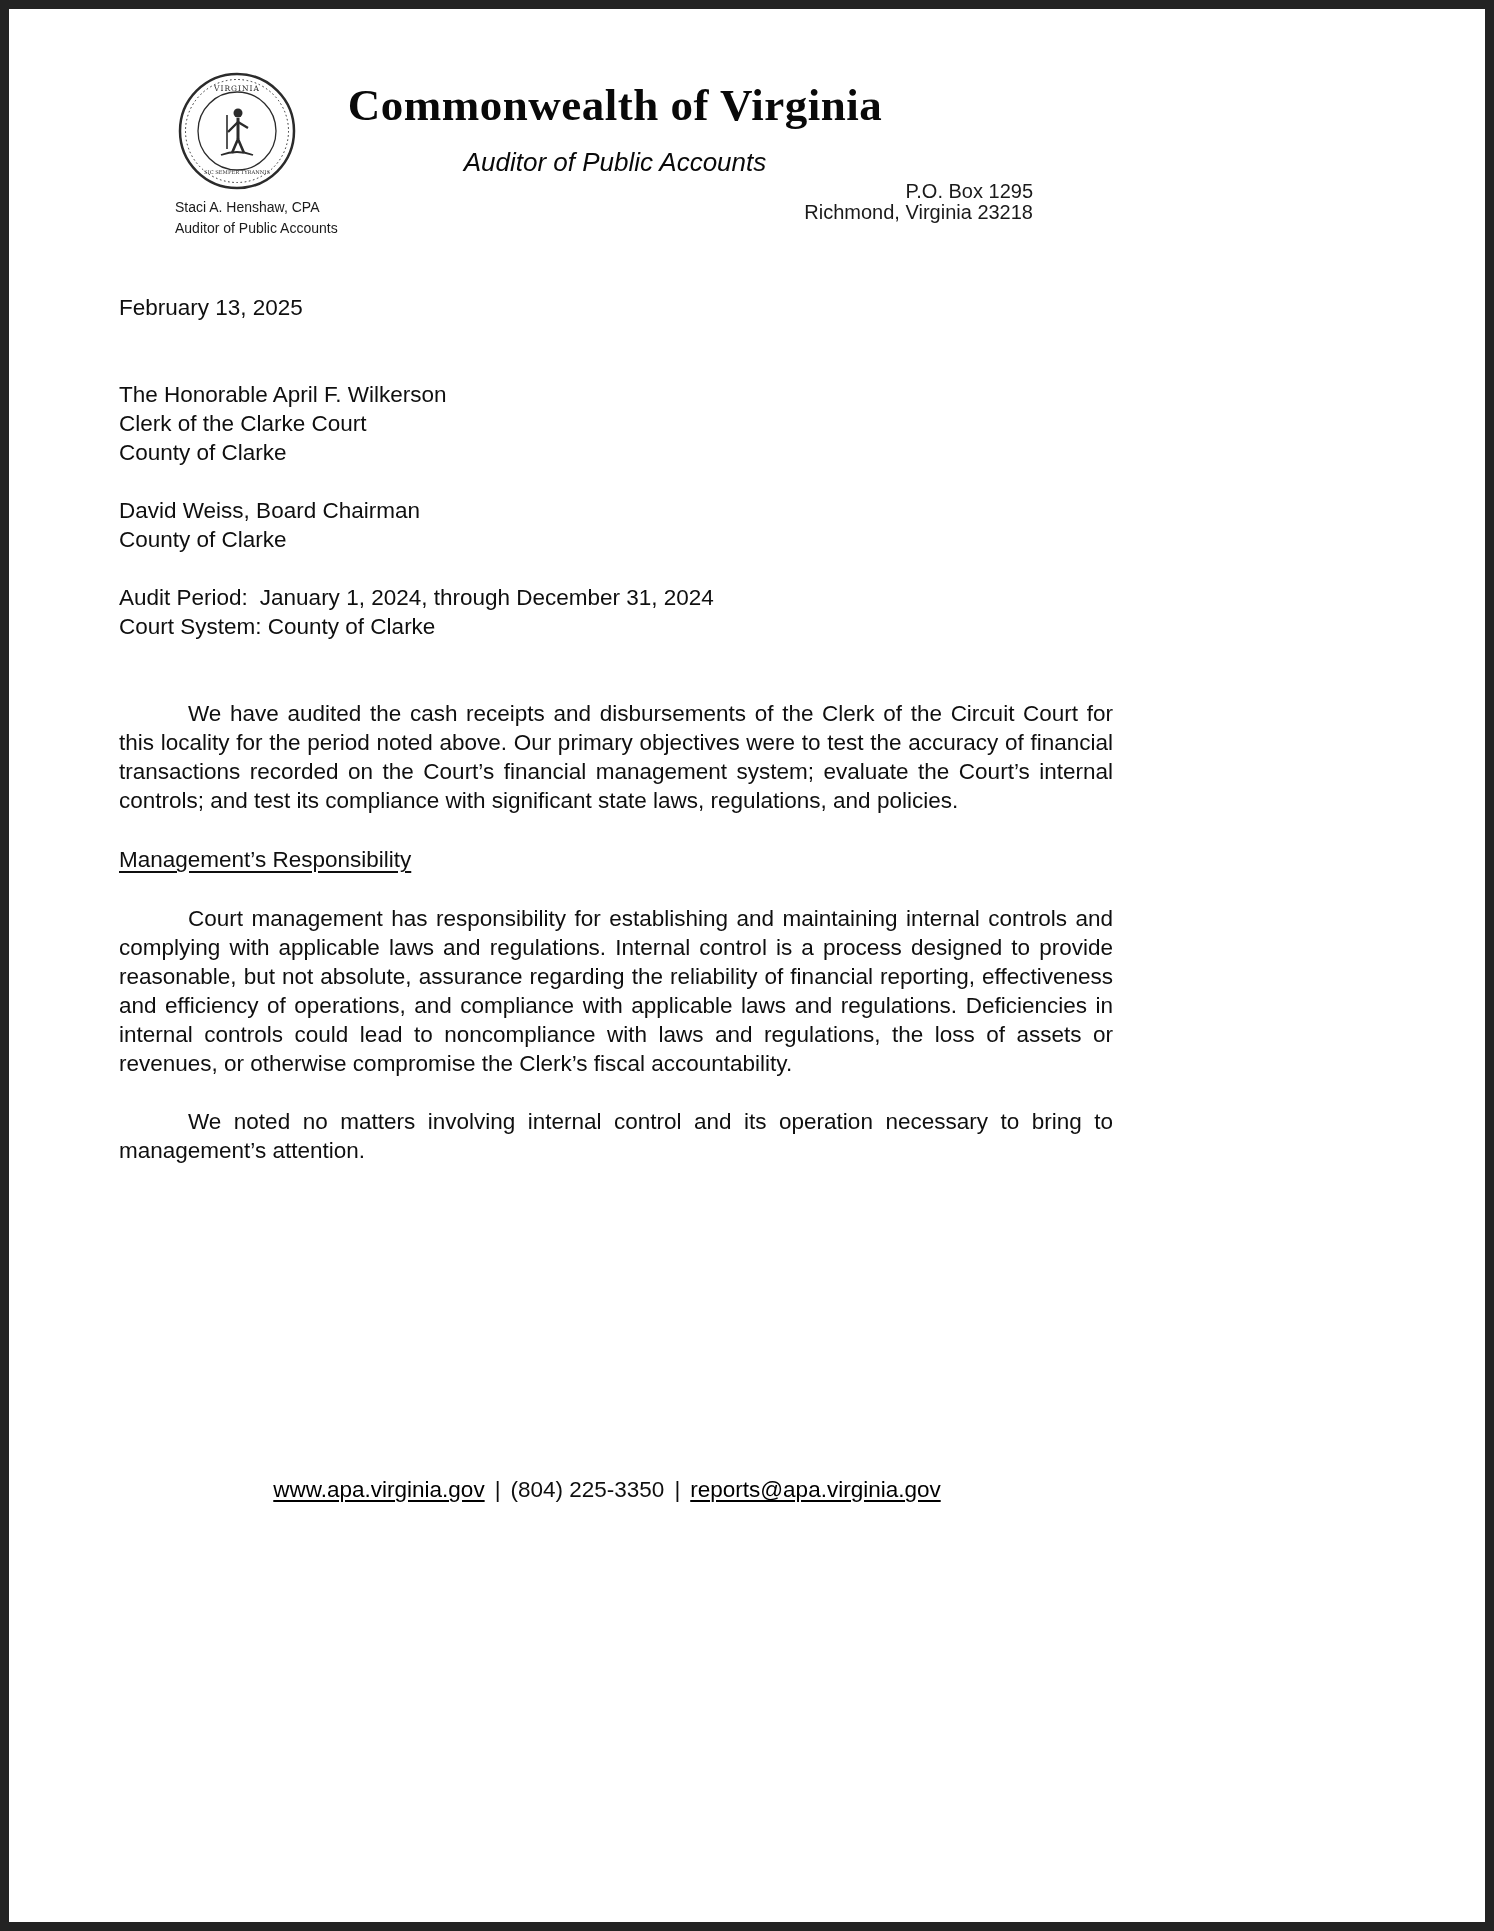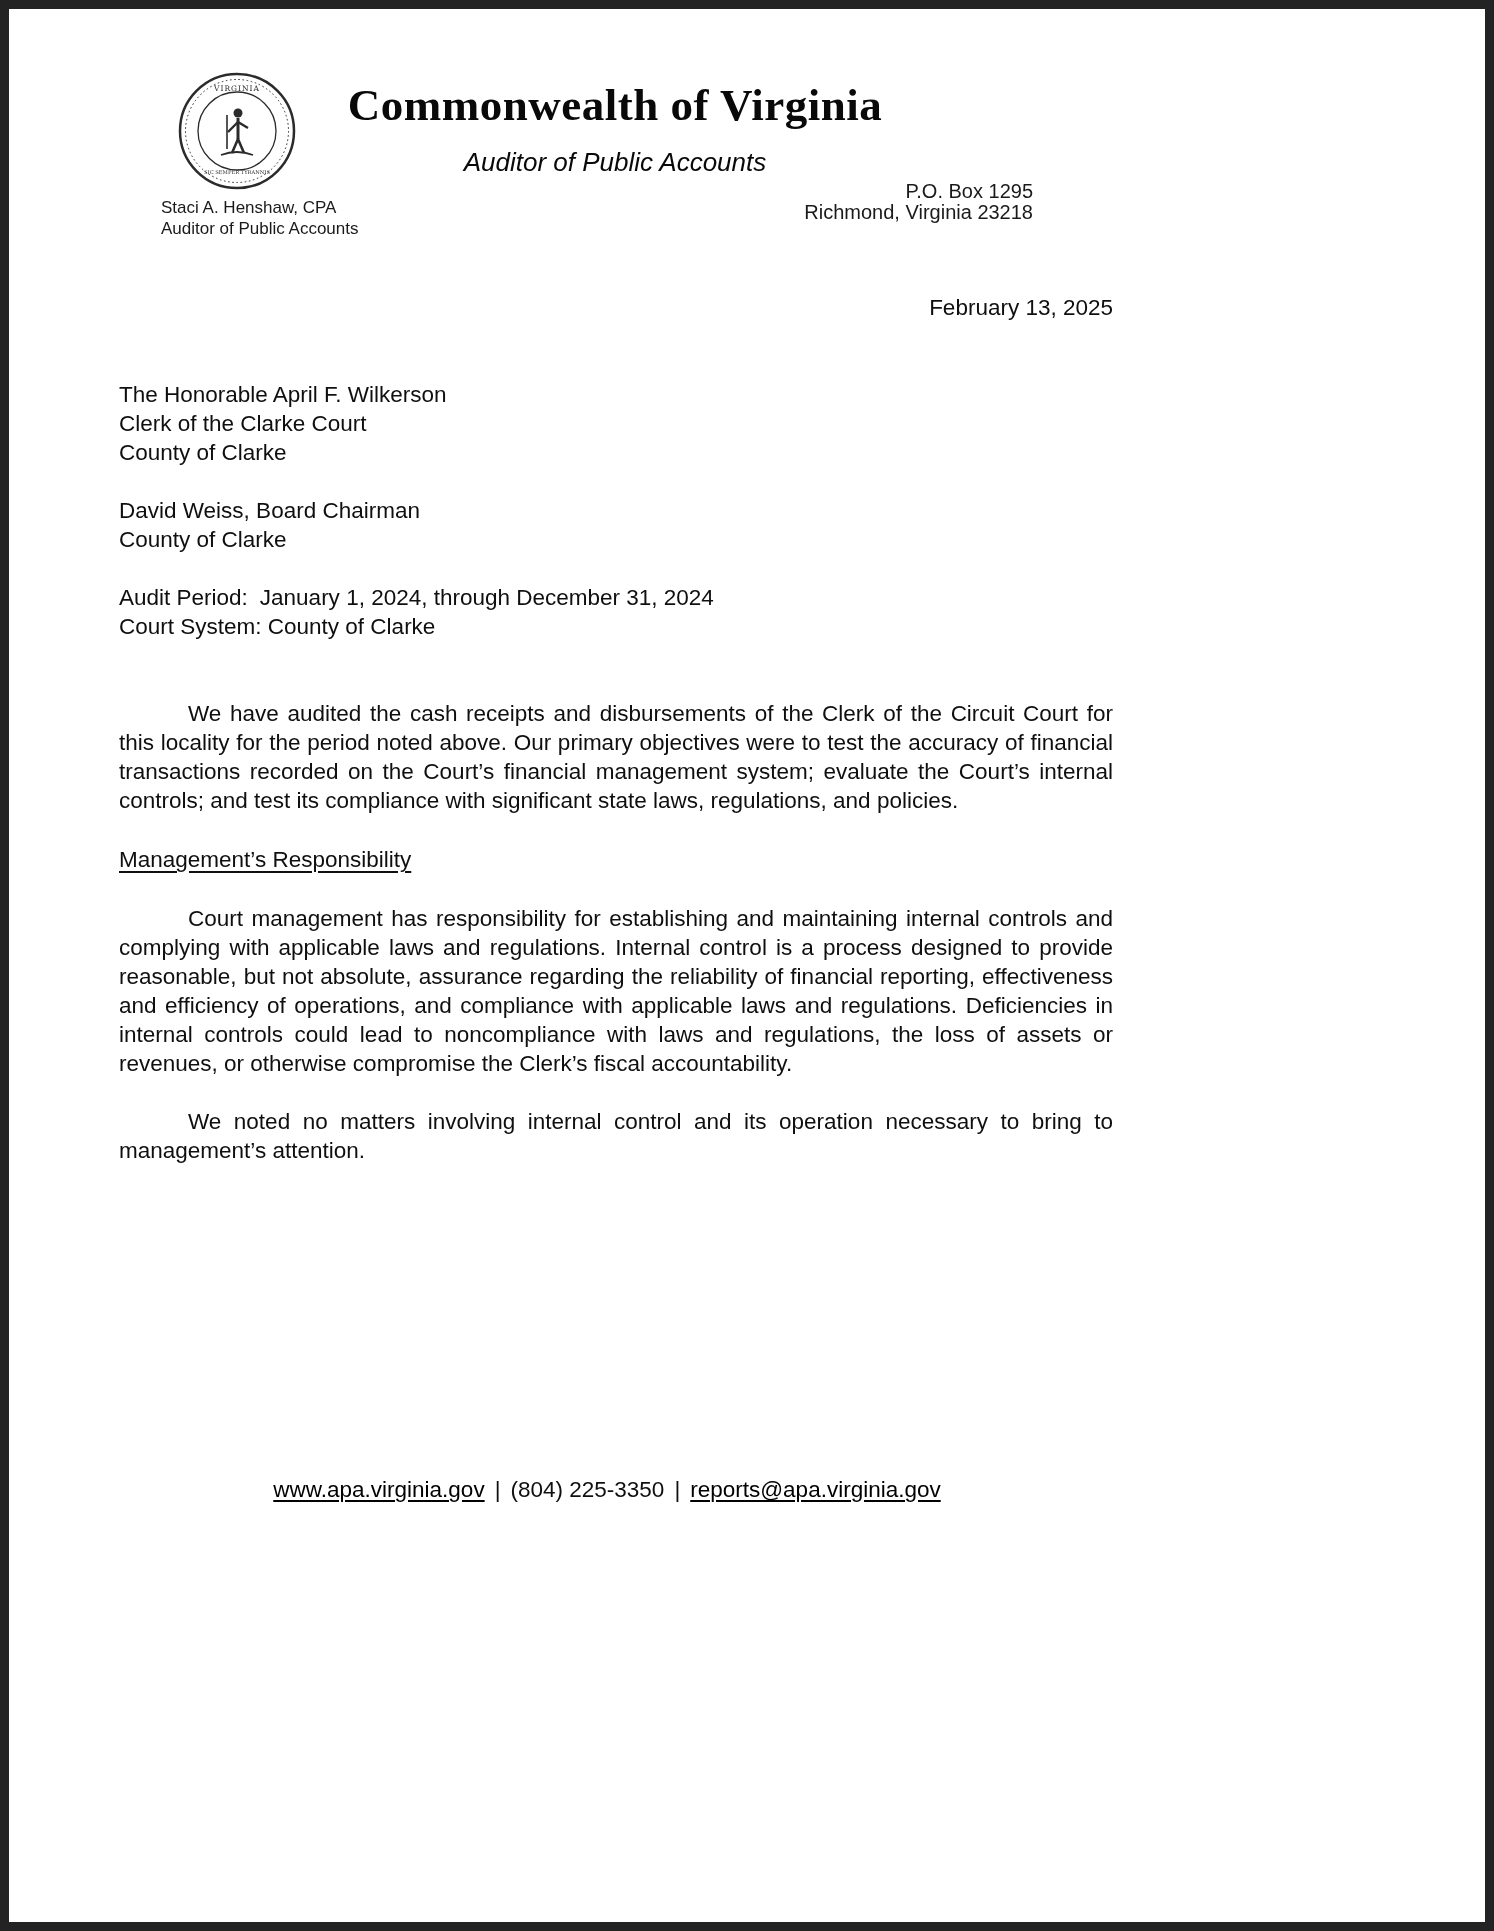--- a/index.html
+++ b/index.html
@@ -43,23 +43,23 @@
     color: #090909;
   }
   .head-subtitle {
     margin-top: 16px;
     font-style: italic;
     font-size: 26px;
     color: #090909;
   }
   .head-official {
     position: absolute;
-    left: 152px;
+    left: 166px;
     top: 128px;
-    font-size: 17px;
+    font-size: 14px;
     line-height: 21px;
     color: #1a1a1a;
   }
   .head-address {
     position: absolute;
     right: 452px;
     top: 112px;
     text-align: right;
     font-size: 20px;
     line-height: 21px;
@@ -69,21 +69,21 @@
 
   
   .letter {
     margin-left: 110px;
     width: 994px;
     font-size: 22.5px;
     line-height: 29px;
     color: #0f0f0f;
   }
   .date-line {
-    text-align: right;
+    text-align: left;
     margin-top: 56px;
   }
   .recipient-block-1 { margin-top: 58px; }
   .recipient-block-2 { margin-top: 29px; }
   .audit-block      { margin-top: 29px; }
   .label-gap { display: inline-block; width: 12px; }
   .para {
     text-align: justify;
     text-indent: 69px;
   }

